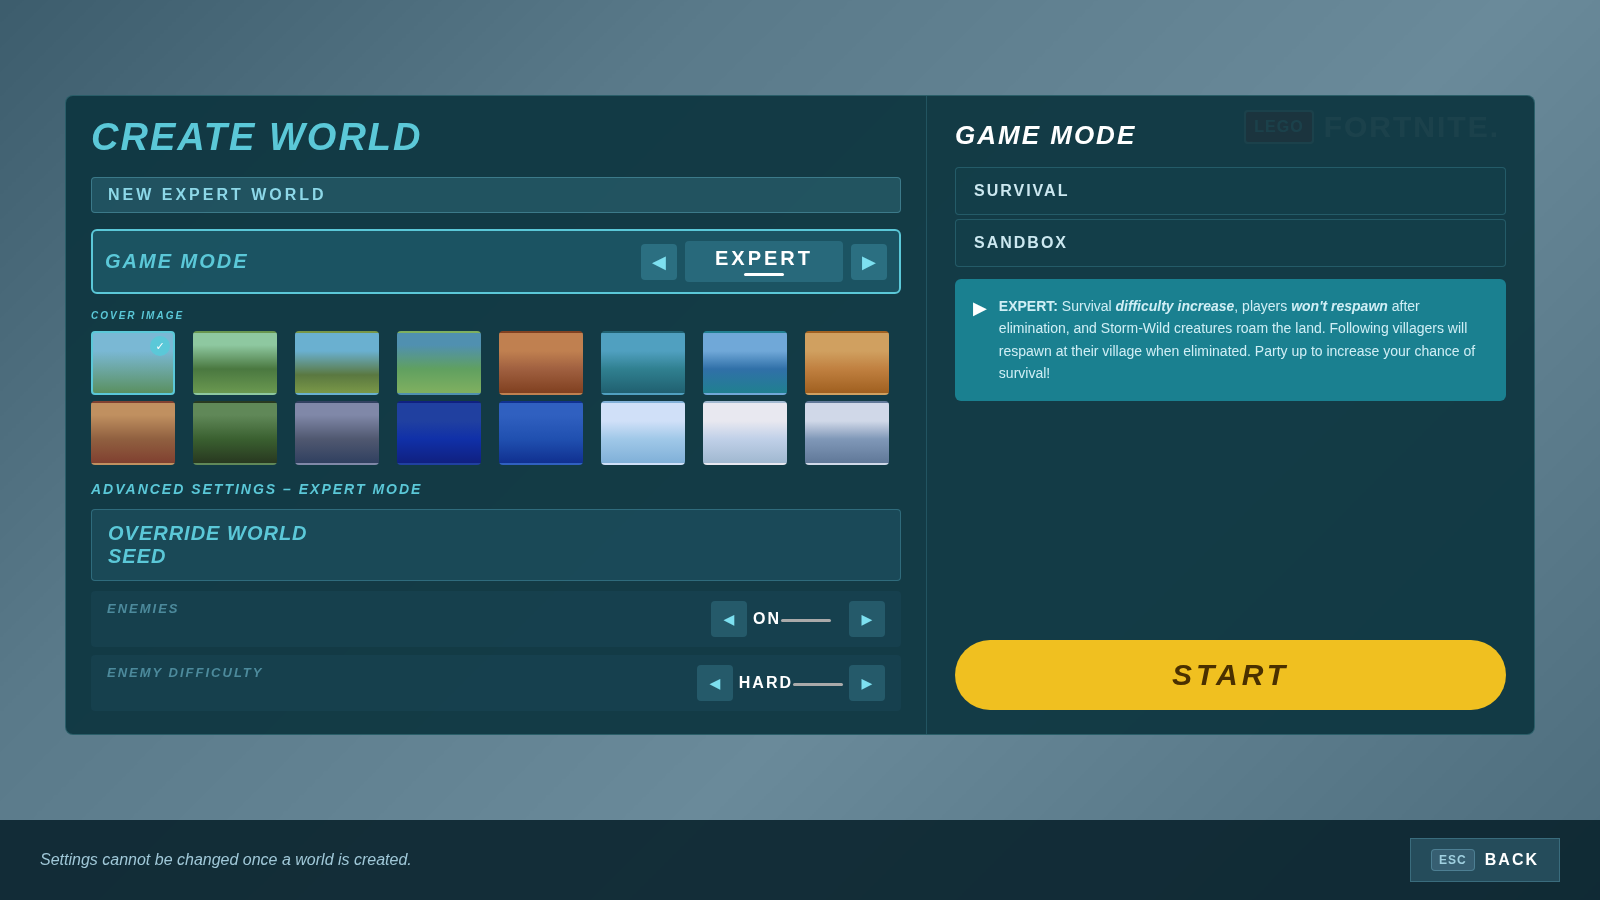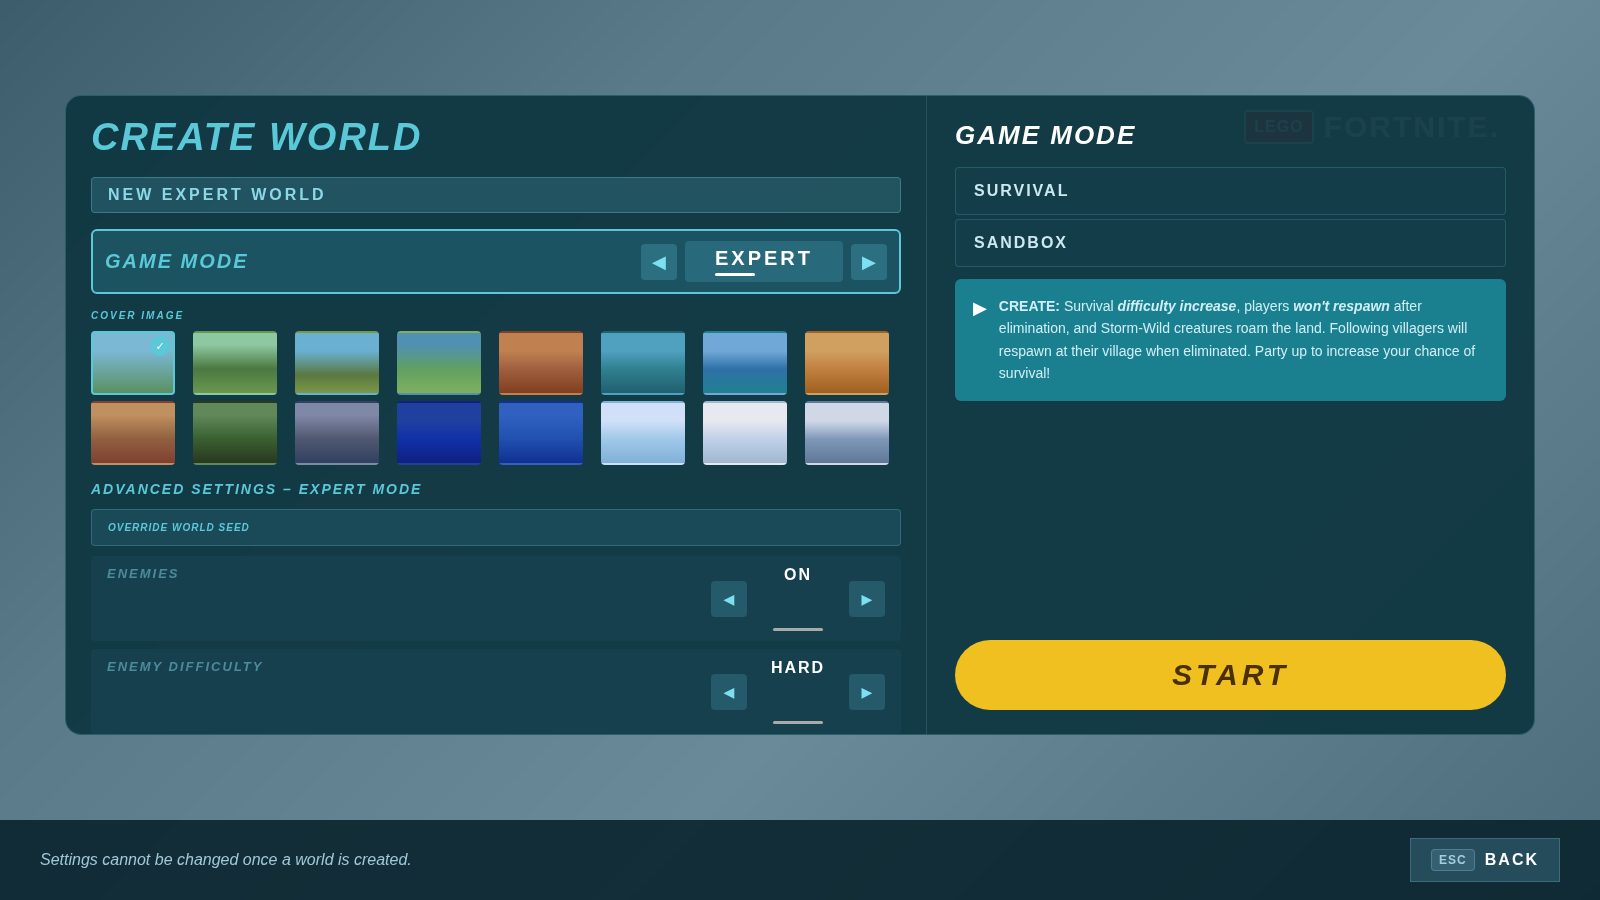--- a/index.html
+++ b/index.html
@@ -21,21 +21,21 @@
       transform: scale(1.05);
     }
 
     .main-panel {
       position: absolute;
       left: 65px;
       top: 95px;
       width: 1470px;
       height: 640px;
       background: rgba(15, 55, 65, 0.95);
-      border-radius: 16px;
+      border-radius: 8px;
       border: 1px solid rgba(100, 180, 190, 0.3);
       display: flex;
       flex-direction: row;
     }
 
     
     .left-panel {
       flex: 0 0 860px;
       padding: 20px 25px;
       display: flex;
@@ -98,20 +98,21 @@
       align-items: center;
       justify-content: center;
     }
 
     .mode-value-box {
       background: rgba(50, 120, 140, 0.6);
       border-radius: 4px;
       padding: 6px 30px;
       display: flex;
       flex-direction: column;
+      align-items: center;
       margin: 0 8px;
     }
 
     .mode-value {
       font-size: 20px;
       font-weight: 900;
       color: #ffffff;
       letter-spacing: 3px;
       text-transform: uppercase;
     }
@@ -205,21 +206,21 @@
       align-items: center;
       background: rgba(30, 80, 95, 0.7);
       border: 1px solid rgba(80, 160, 180, 0.4);
       border-radius: 4px;
       padding: 12px 16px;
       margin-bottom: 10px;
       gap: 16px;
     }
 
     .seed-label {
-      font-size: 10px;
+      font-size: 20px;
       font-weight: 900;
       color: #5bc8d8;
       font-style: italic;
       text-transform: uppercase;
       letter-spacing: 1px;
       flex: 0 0 200px;
     }
 
     .seed-input {
       flex: 1;
@@ -267,24 +268,23 @@
       color: #7de0f0;
       cursor: pointer;
       display: flex;
       align-items: center;
       justify-content: center;
       font-size: 14px;
     }
 
     .ctrl-value-box {
       display: flex;
-      flex-direction: column;
+      flex-direction: row;
       align-items: center;
       min-width: 90px;
-      gap: 41px;
     }
 
     .ctrl-value {
       font-size: 16px;
       font-weight: 900;
       color: #ffffff;
       text-transform: uppercase;
       letter-spacing: 2px;
     }
 
@@ -532,21 +532,21 @@
   <div class="right-panel">
 
     <div class="game-mode-title">Game Mode</div>
 
     <div class="mode-option">SURVIVAL</div>
     <div class="mode-option">SANDBOX</div>
 
     <div class="expert-desc-box">
       <span class="play-icon">▶</span>
       <div class="expert-desc-text">
-        <span><strong>CREATE:</strong> Survival <em><strong>difficulty increase</strong></em>, players <strong><em>won't respawn</em></strong> after elimination, and Storm-Wild creatures roam the land. Following villagers will respawn at their village when eliminated. Party up to increase your chance of survival!</span>
+        <span><strong>EXPERT:</strong> Survival <em><strong>difficulty increase</strong></em>, players <strong><em>won't respawn</em></strong> after elimination, and Storm-Wild creatures roam the land. Following villagers will respawn at their village when eliminated. Party up to increase your chance of survival!</span>
       </div>
     </div>
 
     <button class="start-btn">START</button>
 
   </div>
 </div>
 
 <div class="bottom-bar">
   <span class="bottom-info-text">Settings cannot be changed once a world is created.</span>

